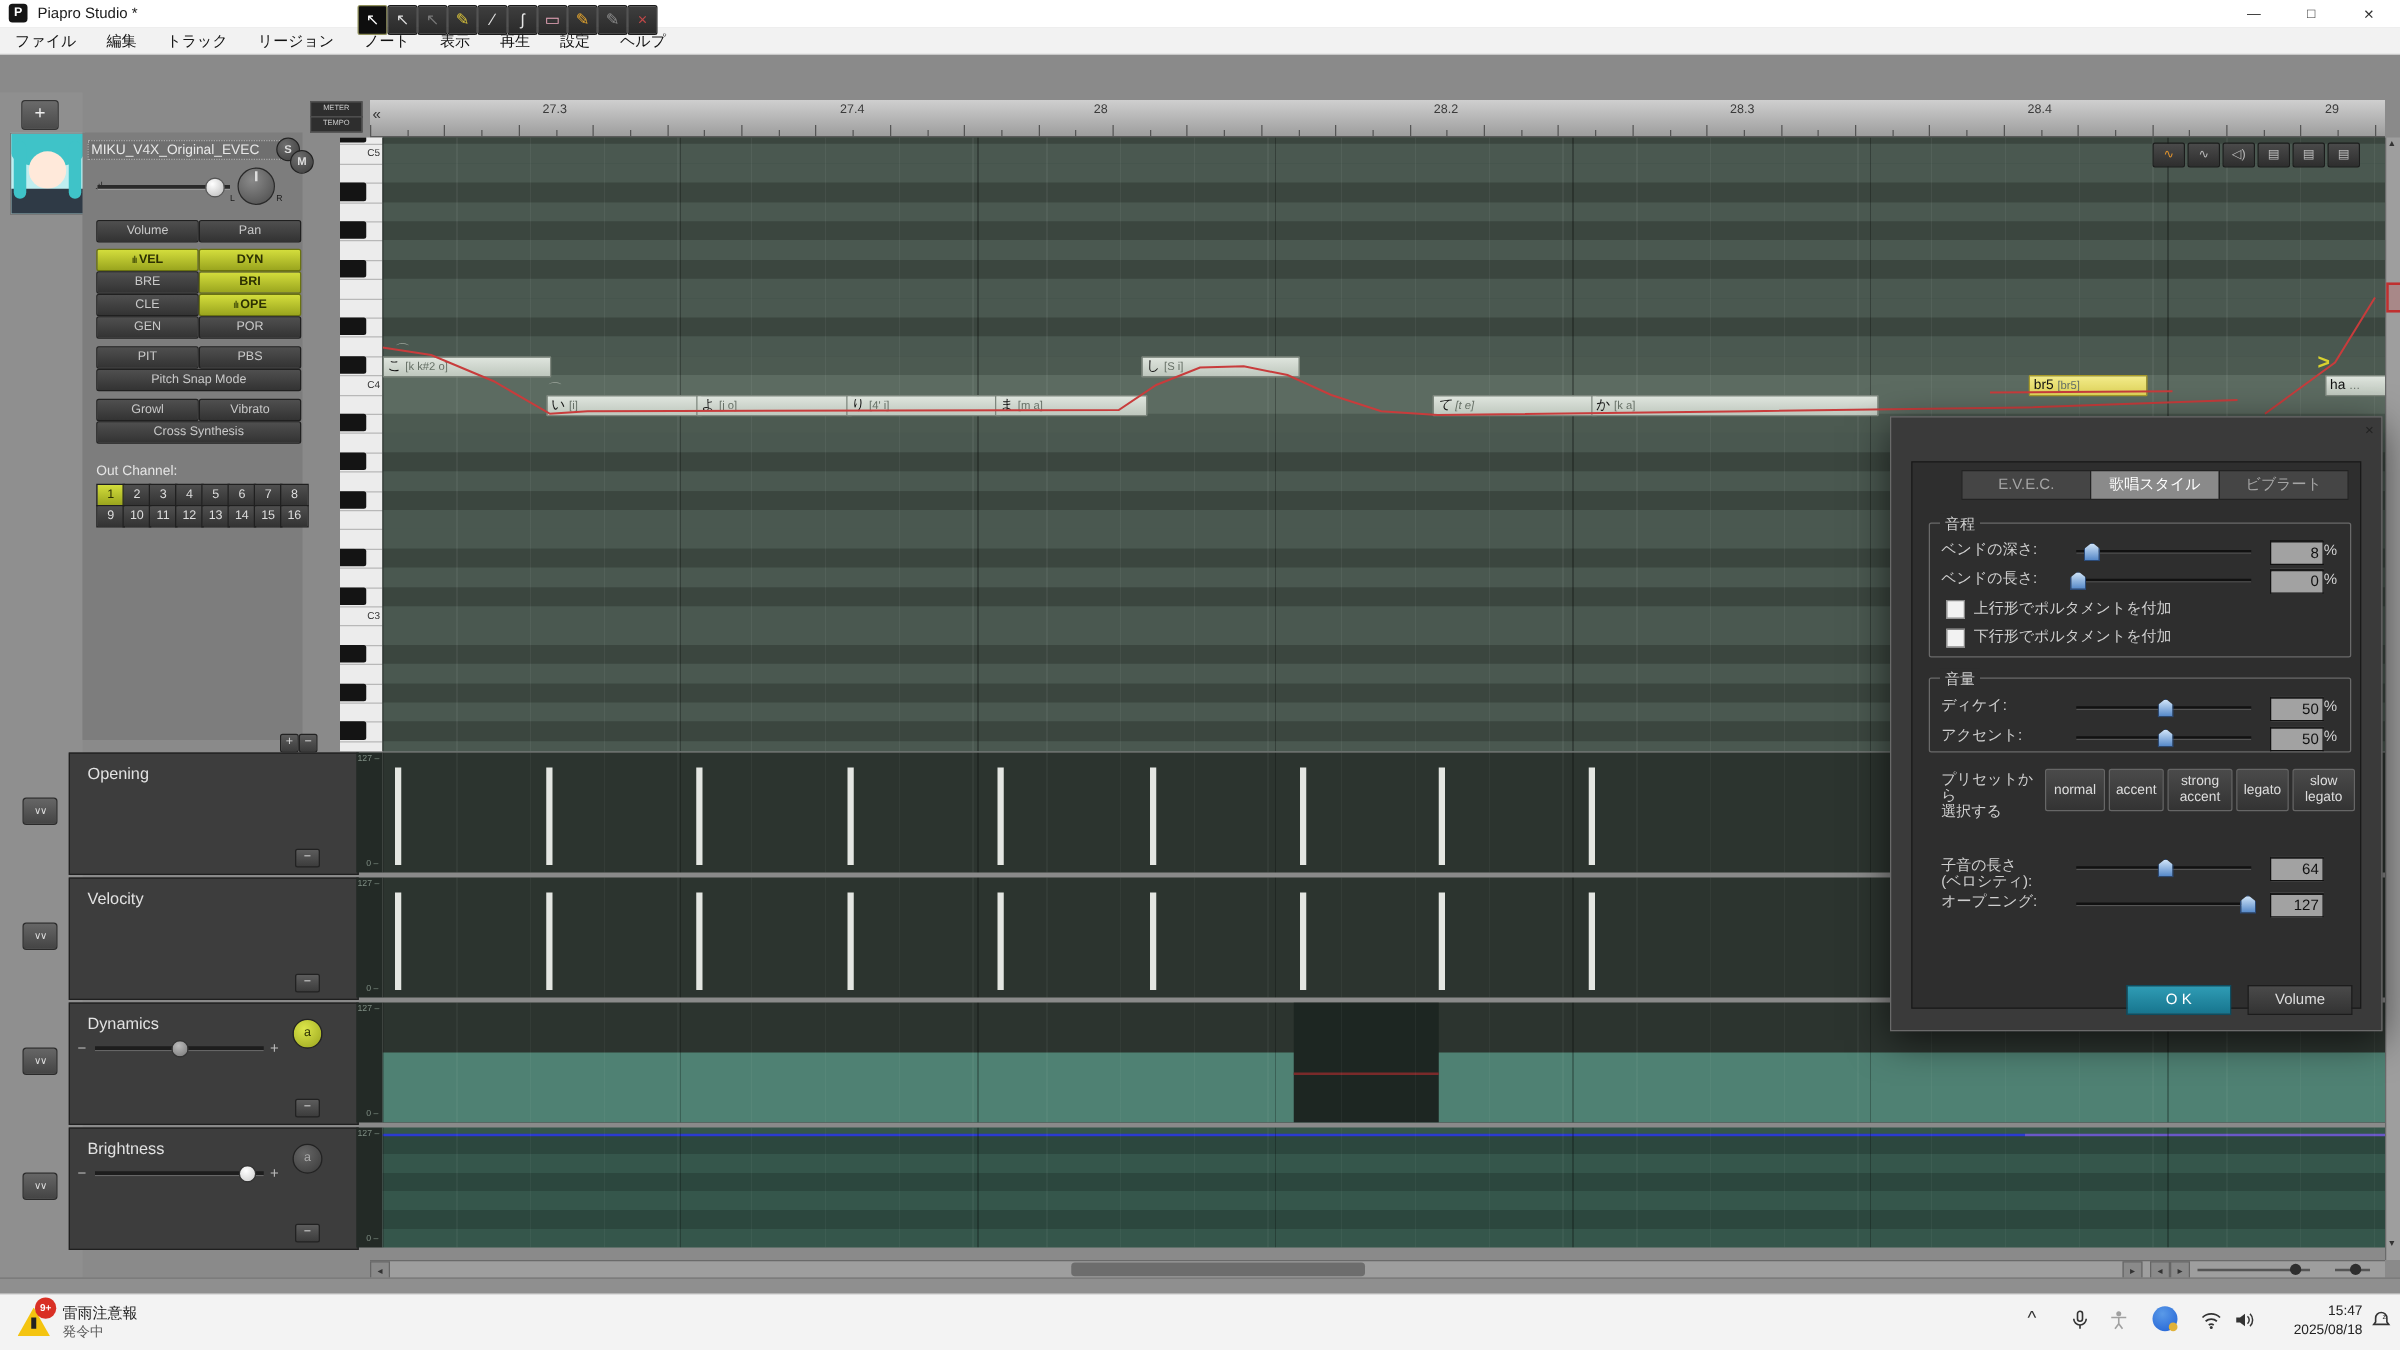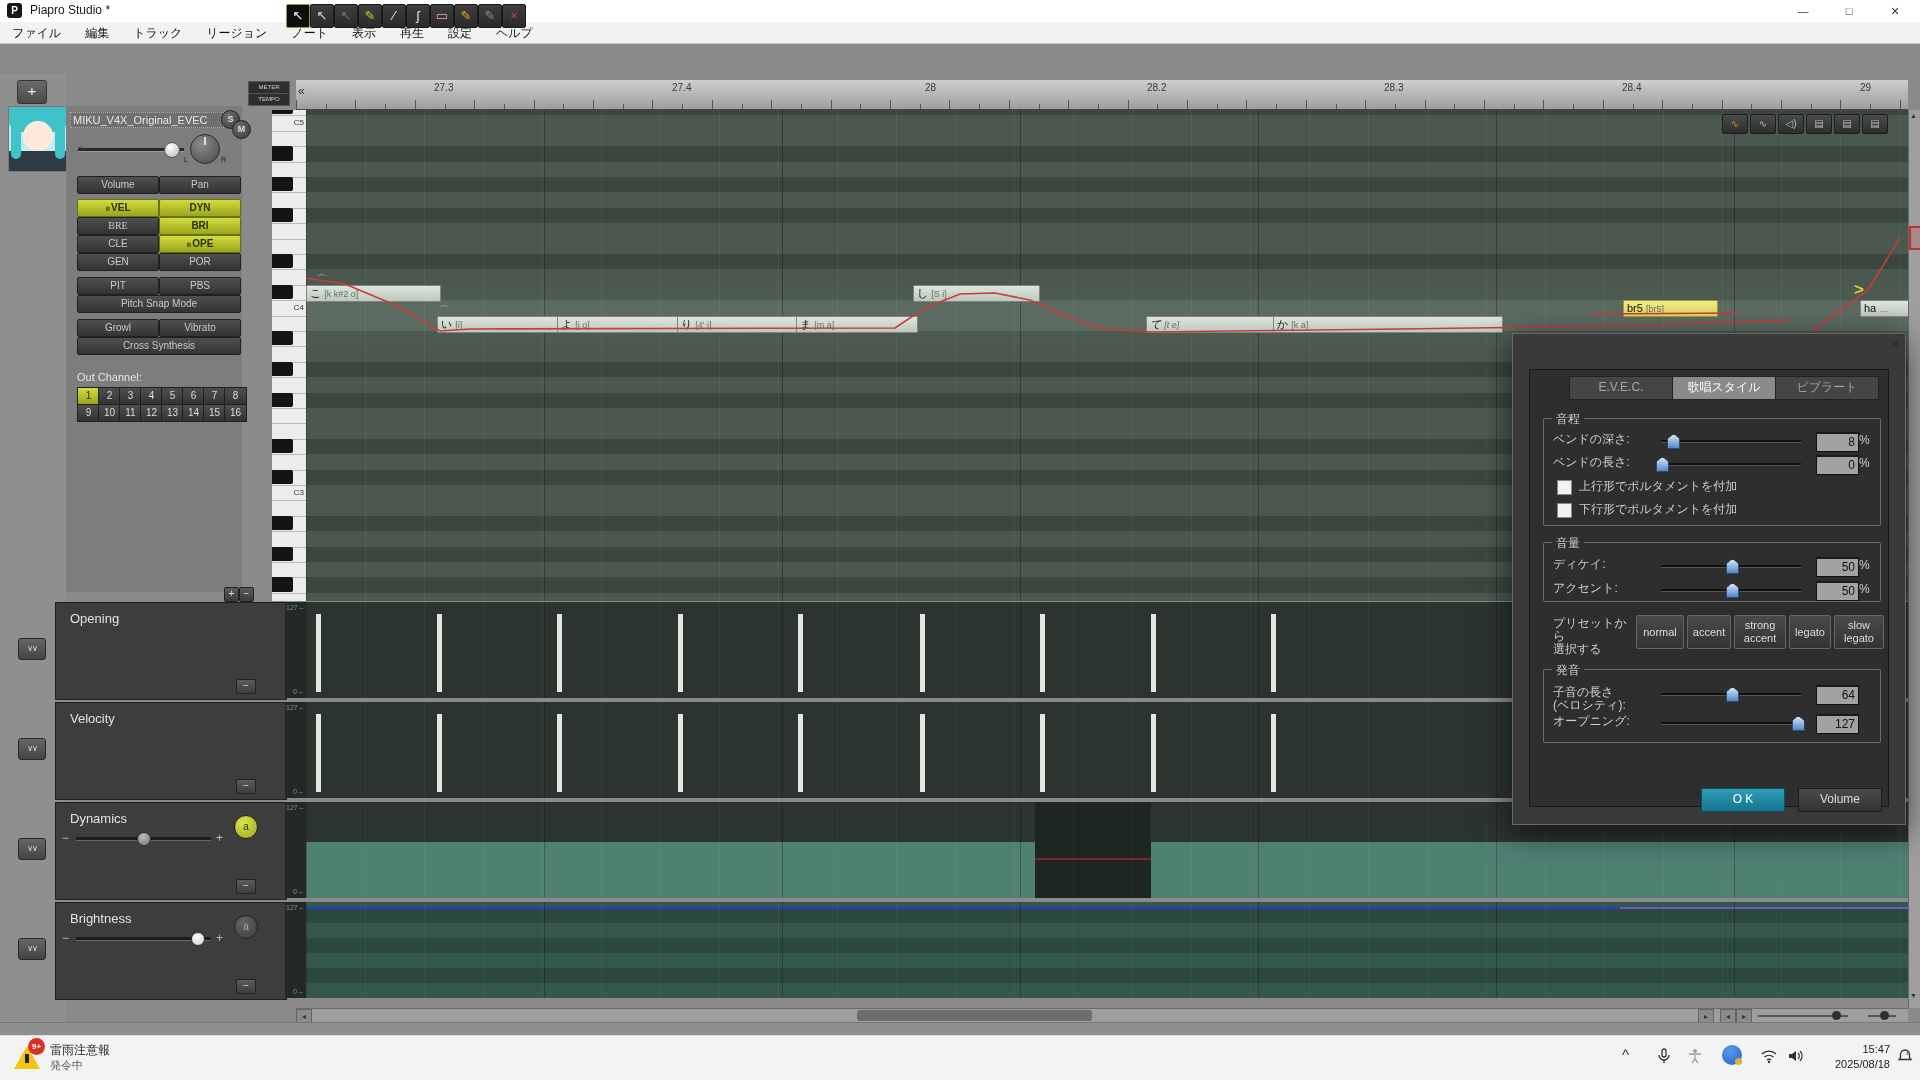--- a/index.html
+++ b/index.html
@@ -148,21 +148,21 @@
     <div class="abs" style="left:98px;top:36px;width:14px;height:14px;border-radius:50%;background:radial-gradient(circle at 35% 30%,#fff,#b9b9b9);border:1px solid #555"></div>
     <div class="abs" style="left:124px;top:28px;width:28px;height:28px;border-radius:50%;background:radial-gradient(circle at 38% 32%,#8a8a8a,#4a4a4a);border:1px solid #2a2a2a">
       <div class="abs" style="left:13px;top:2px;width:2px;height:8px;background:#ddd"></div>
     </div>
     <div class="abs" style="left:118px;top:50px;font-size:7px;color:#1c1c1c">L</div>
     <div class="abs" style="left:155px;top:50px;font-size:7px;color:#1c1c1c">R</div>
   <div class="abs tbtn" style="left: 11px; top: 70px; width: 80px;">Volume</div>
       <div class="abs tbtn" style="left: 93px; top: 70px; width: 80px;">Pan</div>
       <div class="abs tbtn on" style="left: 11px; top: 93px; width: 80px;"><span class="meterico">ılı</span>VEL</div>
       <div class="abs tbtn on" style="left: 93px; top: 93px; width: 80px;">DYN</div>
-      <div class="abs tbtn" style="left: 11px; top: 111px; width: 80px; font-family: Liberation Serif, serif;">BRE</div>
+      <div class="abs tbtn" style="left: 11px; top: 111px; width: 80px;">BRE</div>
       <div class="abs tbtn on" style="left: 93px; top: 111px; width: 80px;">BRI</div>
       <div class="abs tbtn" style="left: 11px; top: 129px; width: 80px;">CLE</div>
       <div class="abs tbtn on" style="left: 93px; top: 129px; width: 80px;"><span class="meterico">ılı</span>OPE</div>
       <div class="abs tbtn" style="left: 11px; top: 147px; width: 80px;">GEN</div>
       <div class="abs tbtn" style="left: 93px; top: 147px; width: 80px;">POR</div>
       <div class="abs tbtn" style="left: 11px; top: 171px; width: 80px;">PIT</div>
       <div class="abs tbtn" style="left: 93px; top: 171px; width: 80px;">PBS</div>
       <div class="abs tbtn" style="left: 11px; top: 189px; width: 162px;">Pitch Snap Mode</div>
       <div class="abs tbtn" style="left: 11px; top: 213px; width: 80px;">Growl</div>
       <div class="abs tbtn" style="left: 93px; top: 213px; width: 80px;">Vibrato</div>
@@ -188,21 +188,21 @@
 
   
   <div class="abs" style="left:248px;top:81px;width:40px;height:11px;background:#2e2e2e;border:1px solid #555;color:#ccc;font-size:6px;text-align:center;line-height:10px">METER</div>
   <div class="abs" style="left:248px;top:93px;width:40px;height:11px;background:#2e2e2e;border:1px solid #555;color:#ccc;font-size:6px;text-align:center;line-height:10px">TEMPO</div>
 
   
   <div class="abs ruler" id="ruler">
     <div class="abs" style="left:2px;top:4px;font-size:12px;color:#333">«</div>
   <div class="abs rlabel" style="left: 138px;">27.3</div>
       <div class="abs rlabel" style="left: 376px;">27.4</div>
-      <div class="abs rlabel" style="left: 629px; text-align: right;">28</div>
+      <div class="abs rlabel" style="left: 579px; text-align: right;">28</div>
       <div class="abs rlabel" style="left: 851px;">28.2</div>
       <div class="abs rlabel" style="left: 1088px;">28.3</div>
       <div class="abs rlabel" style="left: 1326px;">28.4</div>
       <div class="abs rlabel" style="left: 1564px;">29</div>
       <div class="abs rtick" style="left: 0px; height: 9px;"></div>
       <div class="abs rtick" style="left: 29.7px; height: 5px;"></div>
       <div class="abs rtick" style="left: 59.4px; height: 9px;"></div>
       <div class="abs rtick" style="left: 89.1px; height: 5px;"></div>
       <div class="abs rtick" style="left: 118.8px; height: 9px;"></div>
       <div class="abs rtick" style="left: 148.5px; height: 5px;"></div>
@@ -401,23 +401,21 @@
     <span id="dcontent"></span>
     <div class="abs okbtn" style="left:188px;top:454px">O K</div>
     <div class="abs cancelbtn" style="left:285px;top:454px">Volume</div>
   <div class="abs dtab" style="left: 56px;">E.V.E.C.</div><div class="abs dtab active" style="left: 159px;">歌唱スタイル</div><div class="abs dtab" style="left: 262px;">ビブラート</div><div class="abs dgroup" style="left: 30px; top: 84px; width: 336px; height: 106px;">
         <div class="dgrouptitle">音程</div>
       </div><div class="abs dlabel" style="left: 40px; top: 99px; width: 110px;">ベンドの深さ:</div><div class="abs dtrack" style="left: 148px; top: 106px; width: 140px;"></div><div class="abs dhandle" style="left: 154.2px; top: 100px;"></div><div class="abs dvalue" style="left: 303px; top: 98px;">8</div><div class="abs dunit" style="left: 346px; top: 99px;">%</div><div class="abs dlabel" style="left: 40px; top: 122px; width: 110px;">ベンドの長さ:</div><div class="abs dtrack" style="left: 148px; top: 129px; width: 140px;"></div><div class="abs dhandle" style="left: 143px; top: 123px;"></div><div class="abs dvalue" style="left: 303px; top: 121px;">0</div><div class="abs dunit" style="left: 346px; top: 122px;">%</div><div class="abs dcheck" style="left: 44px; top: 146px;"></div><div class="abs dlabel" style="left: 66px; top: 146px;">上行形でポルタメントを付加</div><div class="abs dcheck" style="left: 44px; top: 169px;"></div><div class="abs dlabel" style="left: 66px; top: 169px;">下行形でポルタメントを付加</div><div class="abs dgroup" style="left: 30px; top: 208px; width: 336px; height: 58px;">
         <div class="dgrouptitle">音量</div>
       </div><div class="abs dlabel" style="left: 40px; top: 224px; width: 110px;">ディケイ:</div><div class="abs dtrack" style="left: 148px; top: 231px; width: 140px;"></div><div class="abs dhandle" style="left: 213px; top: 225px;"></div><div class="abs dvalue" style="left: 303px; top: 223px;">50</div><div class="abs dunit" style="left: 346px; top: 224px;">%</div><div class="abs dlabel" style="left: 40px; top: 248px; width: 110px;">アクセント:</div><div class="abs dtrack" style="left: 148px; top: 255px; width: 140px;"></div><div class="abs dhandle" style="left: 213px; top: 249px;"></div><div class="abs dvalue" style="left: 303px; top: 247px;">50</div><div class="abs dunit" style="left: 346px; top: 248px;">%</div><div class="abs dlabel" style="left: 40px; top: 283px; width: 80px;">プリセットから
 選択する</div><div class="abs presetbtn" style="left: 123px; top: 281px; width: 46px;">normal</div><div class="abs presetbtn" style="left: 174px; top: 281px; width: 42px;">accent</div><div class="abs presetbtn" style="left: 221px; top: 281px; width: 50px;">strong
 accent</div><div class="abs presetbtn" style="left: 276px; top: 281px; width: 40px;">legato</div><div class="abs presetbtn" style="left: 321px; top: 281px; width: 48px;">slow
-legato</div><div class="abs dgroup" style="left: 30px; top: 335px; width: 336px; height: 72px;">
-        <div class="dgrouptitle">発音</div>
-      </div><div class="abs dlabel" style="left: 40px; top: 352px; width: 110px;">子音の長さ
+legato</div><div class="abs dlabel" style="left: 40px; top: 352px; width: 110px;">子音の長さ
 (ベロシティ):</div><div class="abs dtrack" style="left: 148px; top: 359px; width: 140px;"></div><div class="abs dhandle" style="left: 213px; top: 353px;"></div><div class="abs dvalue" style="left: 303px; top: 351px;">64</div><div class="abs dlabel" style="left: 40px; top: 381px; width: 110px;">オープニング:</div><div class="abs dtrack" style="left: 148px; top: 388px; width: 140px;"></div><div class="abs dhandle" style="left: 278.8px; top: 382px;"></div><div class="abs dvalue" style="left: 303px; top: 380px;">127</div></div>
 
   
   <div class="abs taskbar">
     <div class="abs" style="left:14px;top:10px;width:26px;height:23px;background:#f4c410;clip-path:polygon(50% 0,100% 100%,0 100%)">
       <div class="abs" style="left:11px;top:8px;width:4px;height:9px;background:#222"></div>
     </div>
     <div class="abs" style="left:28px;top:2px;width:17px;height:17px;border-radius:50%;background:#d93025;color:#fff;font-size:8px;font-weight:bold;text-align:center;line-height:17px">9+</div>
     <div class="abs tbtext" style="left:50px;top:6px">雷雨注意報</div>
     <div class="abs tbtext" style="left:50px;top:22px;color:#5a5a5a;font-size:11px">発令中</div>

